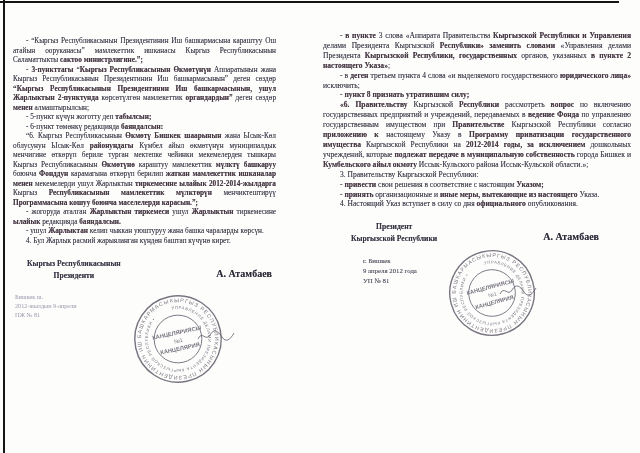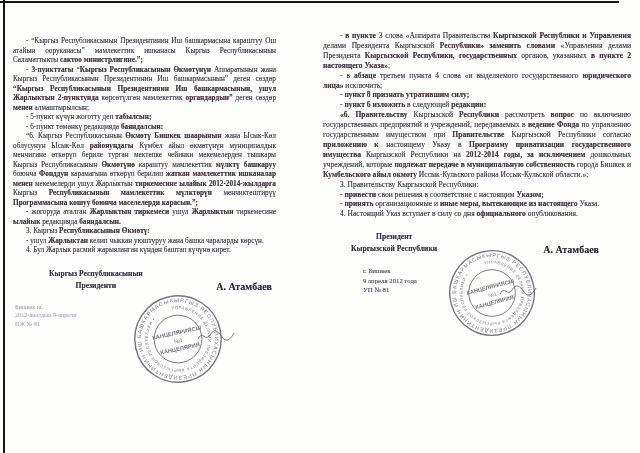--- a/index.html
+++ b/index.html
@@ -13,23 +13,23 @@
   .edge-left{position:absolute;left:3px;top:0;width:2px;height:453px;background:#141414;}
 
   .page{position:absolute;color:#3f3c4a;text-shadow:0 0 0.4px rgba(60,54,76,.55);}
   .page-left{left:13px;top:37px;width:263px;font-size:7.25px;line-height:9.5px;text-align:justify;}
   .page-right{left:323px;top:31px;width:308px;font-size:7.55px;line-height:9.9px;text-align:justify;}
   .para{margin:0;text-indent:13px;}
   .page-right .para{text-indent:17px;}
   .r{font-weight:400;}
   .b{font-weight:700;color:#473741;}
 
-  .sig-row{display:flex;align-items:flex-end;margin-top:12px;}
+  .sig-row{display:flex;align-items:center;margin-top:12px;}
   .sig-block{text-align:center;font-weight:700;font-size:7.6px;line-height:12px;color:#3a3544;}
-  .page-left .sig-block{margin-left:36px;}
+  .page-left .sig-block{margin-left:14px;}
   .page-right .sig-block{margin-left:28px;}
   .sig-name{margin-left:auto;font-weight:700;font-size:10px;color:#2e2b38;}
   .page-left .sig-name{margin-right:4px;margin-top:8px;}
   .page-right .sig-name{margin-right:32px;margin-top:8px;}
 
   .footer{margin-top:11px;}
   .page-left .footer{font-size:6.2px;line-height:8.8px;color:#9a98ac;text-shadow:none;margin-left:2px;}
   .page-right .footer{font-size:6.8px;line-height:9.6px;color:#5c5868;margin-left:40px;}
   .footer div{text-indent:0;}
 
@@ -51,21 +51,20 @@
 <div class="edge-left"></div>
 
 <div class="page page-left">
   <div>
       <p class="para"><span class="r">- “Кыргыз Республикасынын Президентинин Иш башкармасына караштуу Ош атайын ооруканасы” мамлекеттик ишканасы  Кыргыз Республикасынын Саламаттыкты </span><span class="b">сактоо министрлигине.”;</span></p>
       <p class="para"><span class="r">- </span><span class="b">3-пункттагы</span><span class="r"> “</span><span class="b">Кыргыз Республикасынын Өкмөтүнүн</span><span class="r"> Аппаратынын жана Кыргыз Республикасынын Президентинин Иш башкармасынын” деген сөздөр </span><span class="b">“Кыргыз Республикасынын Президентинин Иш башкармасынын, ушул Жарлыктын 2-пунктунда</span><span class="r"> көрсөтүлгөн мамлекеттик </span><span class="b">органдардын”</span><span class="r"> деген сөздөр </span><span class="b">менен</span><span class="r"> алмаштырылсын;</span></p>
       <p class="para"><span class="r">- 5-пункт күчүн жоготту деп </span><span class="b">табылсын;</span></p>
       <p class="para"><span class="r">- 6-пункт төмөнкү редакцияда </span><span class="b">баяндалсын:</span></p>
       <p class="para"><span class="r">“6. Кыргыз Республикасынын </span><span class="b">Өкмөтү Бишкек шаарынын</span><span class="r"> жана Ысык-Көл облусунун Ысык-Көл </span><span class="b">районундагы</span><span class="r"> Күмбел айыл өкмөтүнүн муниципалдык менчигине өткөрүп бериле турган мектепке чейинки мекемелерден тышкары Кыргыз Республикасынын </span><span class="b">Өкмөтүнө</span><span class="r"> караштуу мамлекеттик </span><span class="b">мүлктү башкаруу</span><span class="r"> боюнча </span><span class="b">Фонддун</span><span class="r"> карамагына өткөрүп берилип </span><span class="b">жаткан мамлекеттик ишканалар менен</span><span class="r"> мекемелерди ушул Жарлыктын </span><span class="b">тиркемесине ылайык 2012-2014-жылдарга</span><span class="r"> Кыргыз </span><span class="b">Республикасынын мамлекеттик мүлктөрүн</span><span class="r"> менчиктештирүү </span><span class="b">Программасына кошуу боюнча маселелерди</span><span class="r"> </span><span class="b">карасын.”;</span></p>
       <p class="para"><span class="r">- жогоруда аталган </span><span class="b">Жарлыктын тиркемеси</span><span class="r"> ушул </span><span class="b">Жарлыктын</span><span class="r"> тиркемесине </span><span class="b">ылайык</span><span class="r"> редакцияда </span><span class="b">баяндалсын.</span></p>
-      <p class="para"><span class="r">3. Кыргыз </span><span class="b">Республикасынын Өкмөтү:</span></p>
       <p class="para"><span class="r">- ушул </span><span class="b">Жарлыктан</span><span class="r"> келип чыккан уюштуруу жана башка чараларды көрсүн.</span></p>
       <p class="para"><span class="r">4. Бул Жарлык расмий жарыяланган күндөн баштап күчүнө кирет.</span></p>
     </div>
 
   <div class="sig-row">
     <div class="sig-block">
       <div>Кыргыз Республикасынын</div>
       <div>Президенти</div>
     </div>
     <div class="sig-name">А. Атамбаев</div>
@@ -74,23 +73,22 @@
   <div class="footer">
     <div>Бишкек ш.</div>
     <div>2012-жылдын 9-апрели</div>
     <div>ПЖ № 81</div>
   </div>
 </div>
 
 <div class="page page-right">
   <div>
       <p class="para"><span class="r">- </span><span class="b">в пункте</span><span class="r"> 3 слова «Аппарата Правительства </span><span class="b">Кыргызской Республики и Управления</span><span class="r"> делами Президента Кыргызской </span><span class="b">Республики» заменить словами</span><span class="r"> «Управления делами Президента </span><span class="b">Кыргызской Республики, государственных</span><span class="r"> органов, указанных </span><span class="b">в пункте 2 настоящего Указа»</span><span class="r">;</span></p>
-      <p class="para"><span class="r">- в </span><span class="b">абзаце</span><span class="r"> третьем пункта 4 слова «и выделяемого государственного </span><span class="b">юридического лица»</span><span class="r"> исключить;</span></p>
+      <p class="para"><span class="r">- в </span><span class="b">деген</span><span class="r"> третьем пункта 4 слова «и выделяемого государственного </span><span class="b">юридического лица»</span><span class="r"> исключить;</span></p>
       <p class="para"><span class="r">- </span><span class="b">пункт 8 признать утратившим силу;</span></p>
-      <p class="para"><span class="r">- </span><span class="b">пункт 6 изложить</span><span class="r"> в следующей </span><span class="b">редакции:</span></p>
       <p class="para"><span class="b">«6. Правительству</span><span class="r"> Кыргызской </span><span class="b">Республики</span><span class="r"> рассмотреть </span><span class="b">вопрос</span><span class="r"> по включению государственных предприятий и учреждений, передаваемых в </span><span class="b">ведение Фонда</span><span class="r"> по управлению государственным имуществом при </span><span class="b">Правительстве</span><span class="r"> Кыргызской Республики согласно </span><span class="b">приложению к</span><span class="r"> настоящему Указу в </span><span class="b">Программу приватизации государственного имущества</span><span class="r"> Кыргызской Республики на </span><span class="b">2012-2014 годы, за исключением</span><span class="r"> дошкольных учреждений, которые </span><span class="b">подлежат передаче в муниципальную собственность</span><span class="r"> города Бишкек и </span><span class="b">Кумбельского айыл окмоту</span><span class="r"> Иссык-Кульского района Иссык-Кульской области.»;</span></p>
       <p class="para"><span class="r">3. Правительству Кыргызской Республики:</span></p>
       <p class="para"><span class="r">- </span><span class="b">привести</span><span class="r"> свои решения в соответствие с настоящим </span><span class="b">Указом;</span></p>
       <p class="para"><span class="r">- </span><span class="b">принять</span><span class="r"> организационные и </span><span class="b">иные меры, вытекающие из</span><span class="r"> </span><span class="b">настоящего</span><span class="r"> Указа.</span></p>
       <p class="para"><span class="r">4. Настоящий Указ вступает в силу со дня </span><span class="b">официального</span><span class="r"> опубликования.</span></p>
     </div>
 
   <div class="sig-row">
     <div class="sig-block">
       <div>Президент</div>

